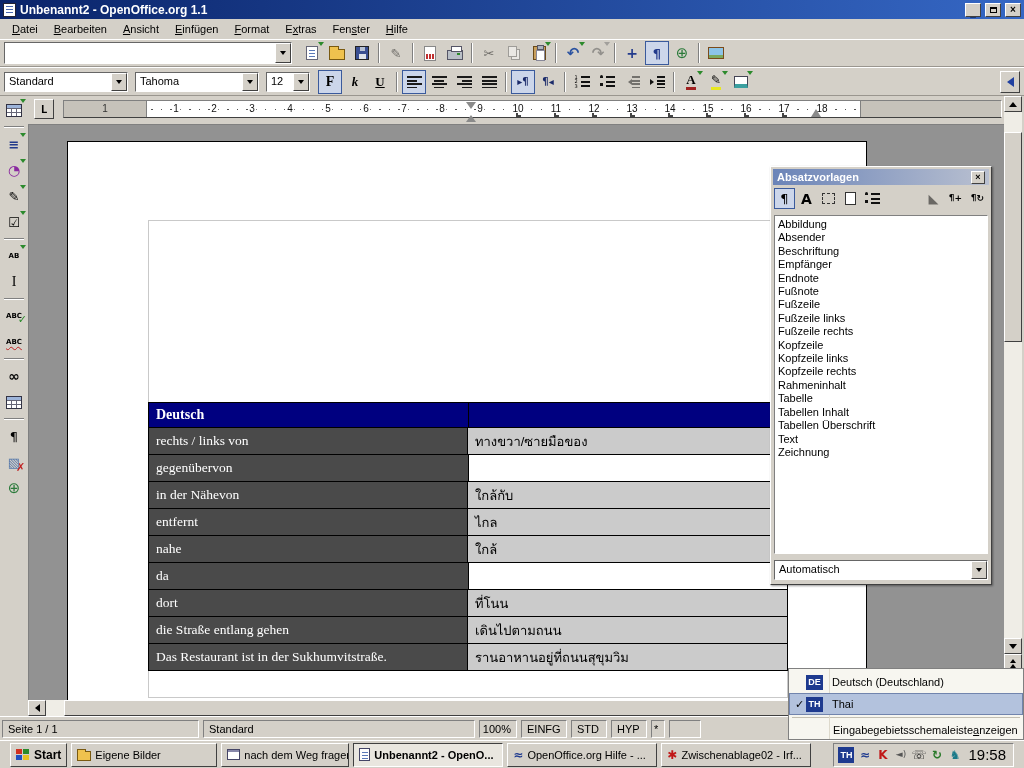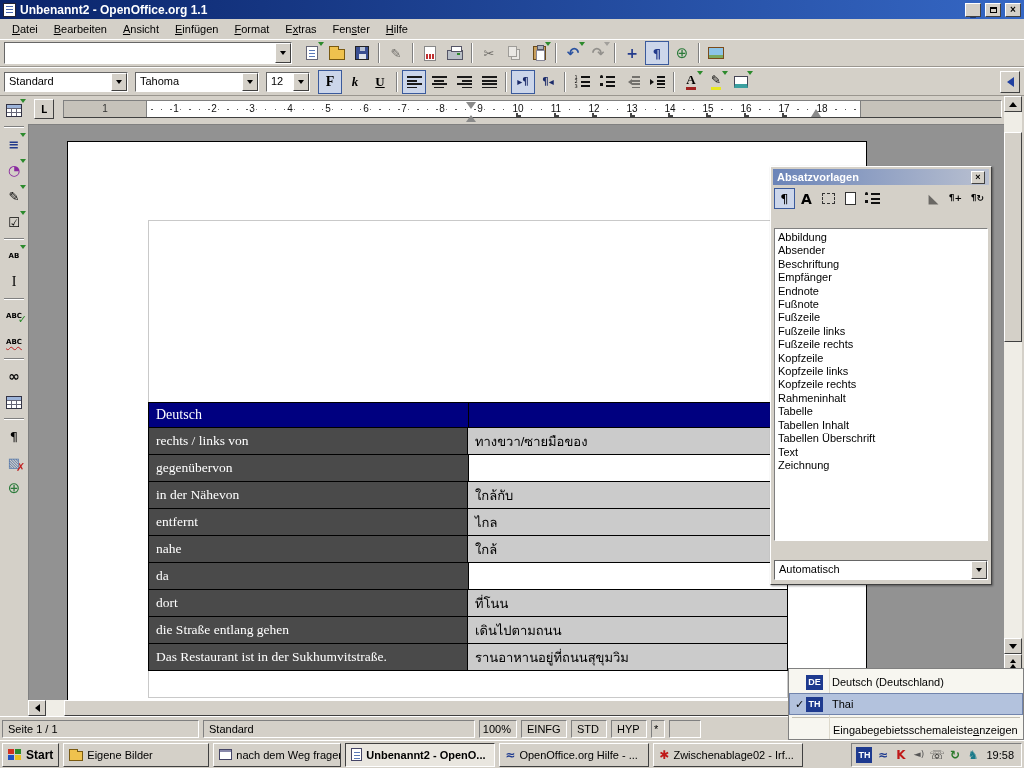--- a/index.html
+++ b/index.html
@@ -110,21 +110,21 @@
 
 .docarea{position:absolute;left:28px;top:124px;width:976px;height:576px;background:#929292;border-top:1px solid #808080;border-left:1px solid #808080;overflow:hidden}
 .page{position:absolute;left:38px;top:16px;width:800px;height:560px;background:#fff;border:1px solid #000}
 .tbound{position:absolute;left:80px;top:78px;width:640px;height:478px;border:1px solid #c9c9c9}
 .doc-table{position:absolute;left:80px;top:260px;width:640px;border:1px solid #000;border-bottom:none}
 .trow{display:flex;height:27px;border-bottom:1px solid #000}
 .trow.thead{height:25px;background:#000080;color:#fff}
 .tcell{width:320px;padding:2px 7px;display:flex;align-items:center;overflow:hidden;white-space:nowrap}
 .cde{background:#4a4a4a;color:#fff;font-family:"Liberation Serif","DejaVu Serif",serif;font-size:13.5px;border-right:1px solid #000}
 .cth{background:#cbcbcb;color:#000;font-size:13px}
-.thead .cde{background:none;font-weight:normal;font-size:14px}
+.thead .cde{background:none;font-weight:bold;font-size:14px}
 .thead .cth{background:none;font-weight:bold;font-size:15px}
 
 
 .vscroll{position:absolute;left:1004px;top:96px;width:18px;height:590px;display:flex;flex-direction:column;background:#efede6}
 .sbtn{width:18px;height:16px;background:#d4d0c8;border:1px solid;border-color:#fff #404040 #404040 #fff;display:flex;align-items:center;justify-content:center;flex:none}
 .strack{flex:1;position:relative}
 .sthumb{position:absolute;left:0;top:20px;width:100%;height:210px;background:#d4d0c8;border:1px solid;border-color:#fff #404040 #404040 #fff}
 .tri{width:0;height:0;border:4px solid transparent}
 .t-up{border-bottom:5px solid #000;margin-top:-4px}
 .t-dn{border-top:5px solid #000;margin-bottom:-4px}
@@ -138,42 +138,42 @@
 .hthumb{position:absolute;left:18px;top:0;width:900px;height:100%;background:#d4d0c8;border:1px solid;border-color:#fff #404040 #404040 #fff}
 .hscroll .strack{height:16px}
 .hscroll .sbtn{height:16px}
 
 
 .stylist{position:absolute;left:770px;top:166px;width:222px;height:419px;background:#d4d0c8;border:1px solid;border-color:#fff #404040 #404040 #fff;box-shadow:1px 1px 2px rgba(0,0,0,.4);z-index:40;display:flex;flex-direction:column}
 .stylist-title{height:16px;margin:2px 2px 1px;background:linear-gradient(90deg,#6b84b8,#b9c0d0);display:flex;align-items:center;padding:0 4px;color:#fff;font-weight:bold;font-size:11px}
 .stylist-close{margin-left:auto;width:14px;height:13px;background:#d4d0c8;border:1px solid;border-color:#fff #404040 #404040 #fff;font-size:9px;font-weight:bold;display:flex;align-items:center;justify-content:center;color:#000}
 .stylist-toolbar{height:25px;display:flex;align-items:center;padding:0 3px;gap:1px}
 .stylist-toolbar .tbtn{width:21px;height:21px}
-.stylist-list{margin:17px 3px;flex:1;background:#fff;border:1px solid;border-color:#808080 #fff #fff #808080;overflow:hidden;padding:2px 3px}
+.stylist-list{margin:4px 3px;flex:1;background:#fff;border:1px solid;border-color:#808080 #fff #fff #808080;overflow:hidden;padding:2px 3px}
 .sitem{font-size:11px;line-height:13.4px;white-space:nowrap}
 .stylist-filter{margin:2px 3px 4px;height:20px;display:flex}
 .stylist-filter .combo{flex:1}
 
 
 .langmenu{position:absolute;left:788px;top:668px;width:236px;height:72px;background:#f7f6f0;border:1px solid #808080;z-index:100;padding-top:2px}
 .langmenu::before{content:"";position:absolute;left:40px;top:0;bottom:0;width:1px;background:#ddd9cc}
 .lm-item{height:22px;display:flex;align-items:center;padding:0 4px;position:relative}
 .lm-check{width:13px;text-align:center;font-weight:bold;font-size:11px;flex:none}
 .lm-badge{width:17px;height:15px;background:#1e3a8f;color:#fff;font-size:9px;font-weight:bold;display:flex;align-items:center;justify-content:center;flex:none;margin-right:9px}
 .lm-item.selected{background:#b3c2dd;outline:1px solid #7184ad;outline-offset:-1px}
 .lm-sep{height:1px;background:#c2beb2;margin:2px 3px}
 .lm-show{height:20px;display:flex;align-items:center;padding-left:44px}
 
 
 .statusbar{position:absolute;left:0;top:716px;width:1024px;height:24px;background:#d4d0c8;border-top:1px solid #fff;display:flex;align-items:center;padding:0 2px;gap:4px}
 .scell{height:18px;border:1px solid;border-color:#808080 #fff #fff #808080;display:flex;align-items:center;padding:0 5px;white-space:nowrap;overflow:hidden}
 .sc-page{width:197px}.sc-tpl{width:272px}.sc-zoom{width:38px;justify-content:flex-end}.sc-ins{width:46px}.sc-sel{width:36px}.sc-hyp{width:36px}.sc-mod{width:14px;padding:0 2px}.sc-blank{width:32px}
 
 
-.taskbar{position:absolute;left:0;top:740px;width:1024px;height:28px;background:#d4d0c8;border-top:1px solid #fff;display:flex;align-items:center;padding:0 2px;gap:4px}
+.taskbar{position:absolute;left:0;top:740px;width:1024px;height:28px;background:#d4d0c8;border-top:1px solid #fff;display:flex;align-items:center;padding:0 10px;gap:4px}
 .start{height:24px;display:flex;align-items:center;gap:4px;padding:0 5px;font-weight:bold;font-size:12px;border:1px solid;border-color:#fff #404040 #404040 #fff;flex:none}
 .win-flag{width:14px;height:12px;display:grid;grid-template-columns:6px 6px;grid-template-rows:5px 5px;gap:1px}
 .win-flag i{display:block}
 .wf-r{background:#d03020}.wf-g{background:#2a8a2a}.wf-b{background:#2050c0}.wf-y{background:#e8c020}
 .task{height:24px;display:flex;align-items:center;gap:4px;padding:0 5px;border:1px solid;border-color:#fff #404040 #404040 #fff;overflow:hidden;white-space:nowrap;flex:none}
 .task.active{border-color:#404040 #fff #fff #404040;background:#e9e6df;font-weight:bold}
 .ticon{flex:none;position:relative}
 .tf{background:#efc24e;border:1px solid #7a5a10;width:14px;height:10px;margin-top:2px}
 .tf::before{content:"";position:absolute;left:-1px;top:-3px;width:7px;height:2px;background:#efc24e;border:1px solid #7a5a10;border-bottom:none}
 .tw{background:#fff;border:1px solid #446;width:13px;height:11px;box-shadow:inset 0 2px 0 #88a}
@@ -184,21 +184,21 @@
 .lang-badge{width:16px;height:16px;background:#1e3a8f;color:#fff;font-size:9px;font-weight:bold;display:flex;align-items:center;justify-content:center;flex:none}
 .tray-ic{width:15px;height:16px;display:flex;align-items:center;justify-content:center;flex:none}
 .tray-ic .glyph{font-family:"DejaVu Sans",sans-serif;font-size:12px;line-height:1}
 .c-navy{color:#1e3a8f;font-weight:bold}
 .c-red{color:#c01818;font-weight:bold}
 .c-gray{color:#555}
 .c-gray .glyph{font-size:9px}
 .c-dark{color:#222}
 .c-green{color:#2a7a2a;font-weight:bold}
 .c-teal{color:#1a7a8a}
-.clock{padding:0 3px;font-size:11px}
+.clock{padding:0 3px;font-size:15px}
 </style>
 </head>
 <body>
 
 <div class="screen">
 
   <div class="titlebar">
     <span class="mini-doc"></span>
     <span class="title">Unbenannt2 - OpenOffice.org 1.1</span>
     <span class="winbtn">

